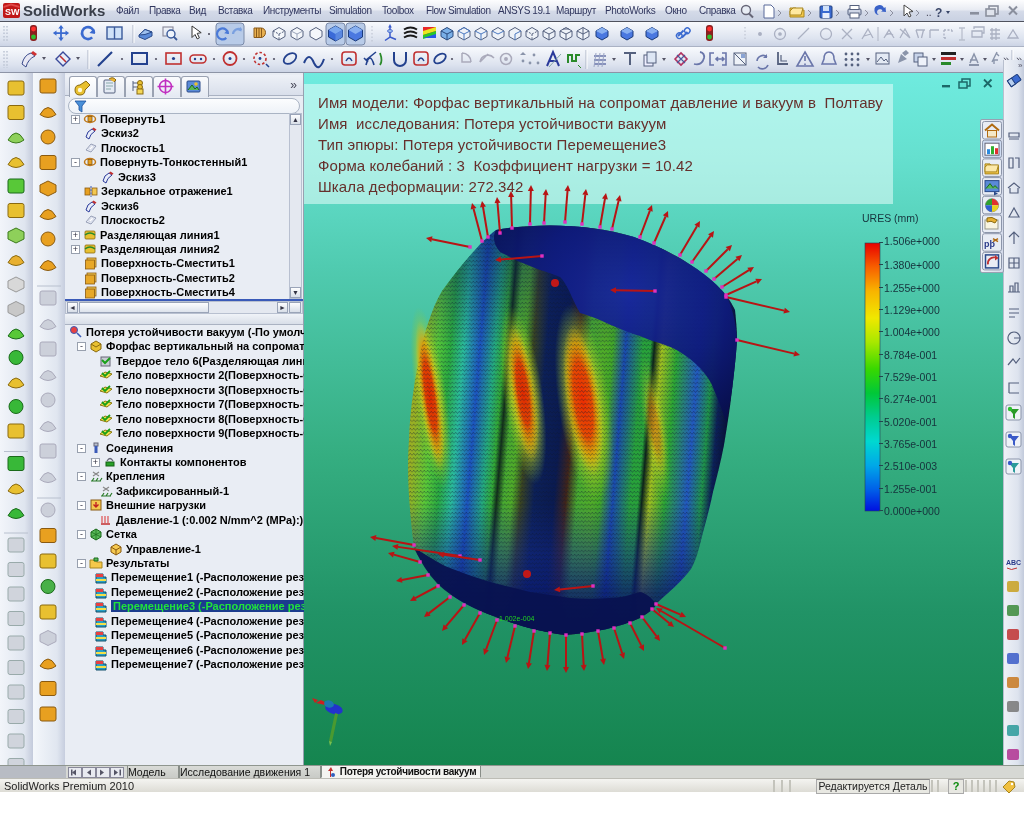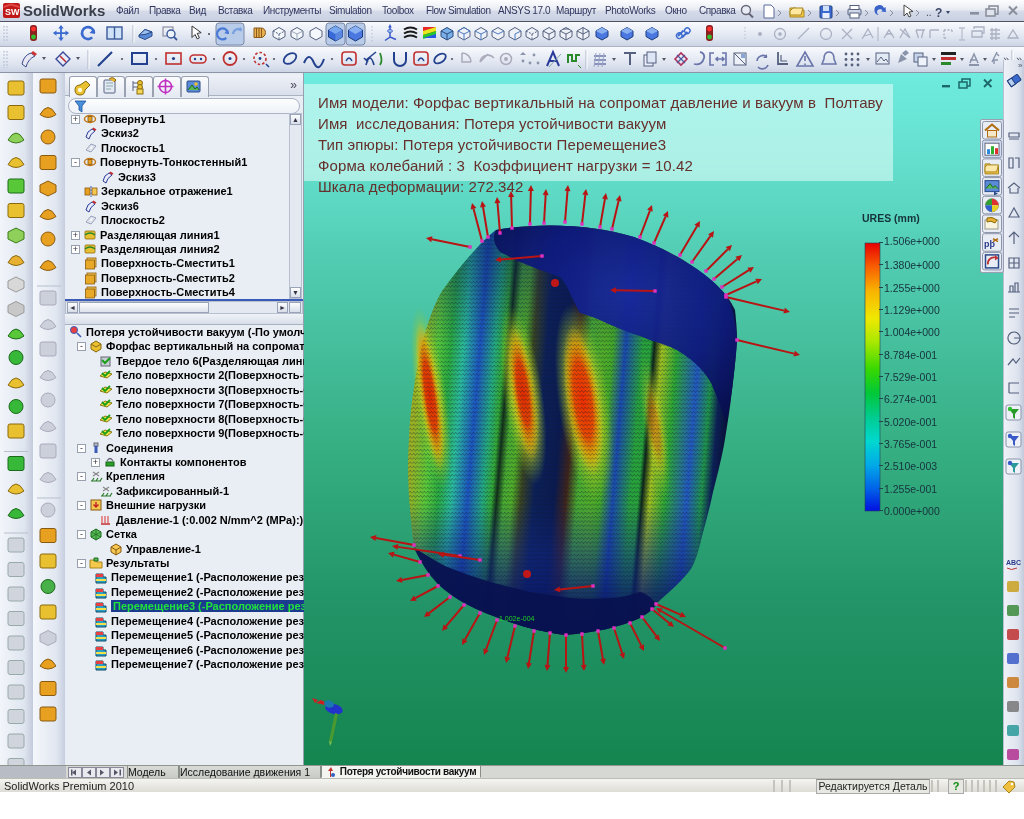--- a/index.html
+++ b/index.html
@@ -29,21 +29,21 @@
   #pfilter{position:absolute;left:3px;top:25px;width:230px;height:14px;border-radius:8px;
     background:linear-gradient(#fcfdfe,#eef2f8);border:1px solid #aab4c4;}
   .tree{position:absolute;font-size:11px;color:#000;}
   .ti{height:14.45px;line-height:14.45px;white-space:nowrap;position:relative;}
   .b{font-weight:bold;}
   .ic{display:inline-block;vertical-align:-3px;margin-right:3px;}
   .exp{display:inline-block;width:9px;height:9px;border:1px solid #98a0ae;background:#fff;
      font-size:9px;line-height:7px;text-align:center;color:#334;vertical-align:1px;margin-right:3px;box-sizing:border-box;font-weight:normal;}
   #vp{left:304px;top:73px;width:699px;height:692px;overflow:hidden;
     background:linear-gradient(#6febdf 0%,#65e0cf 12%,#50cbb0 28%,#35ae81 55%,#219366 78%,#15854f 100%);}
-  #vptext{position:absolute;left:0px;top:11px;width:589px;height:97px;background:rgba(238,255,253,0.52);}
+  #vptext{position:absolute;left:0px;top:11px;width:589px;height:120px;background:rgba(238,255,253,0.52);}
   #vptext div{position:absolute;left:14px;font-size:15px;letter-spacing:0.1px;color:#66302c;white-space:nowrap;}
   #legend{position:absolute;left:548px;top:139px;width:150px;height:390px;font-size:10.5px;color:#16323c;}
   .lb{position:absolute;left:32px;white-space:nowrap;}.lt{position:absolute;left:27px;width:4px;height:1px;background:#24454f;}
   #rtb{left:1003px;top:60px;width:21px;height:705px;
     background:linear-gradient(90deg,#eef1f7,#dde3ee 70%,#c2cadb);border-left:1px solid #b8bfce;box-sizing:border-box;}
   #fpal{left:980px;top:119px;width:24px;height:154px;background:linear-gradient(90deg,#eef1f7,#d4daea);
     border:1px solid #98a0b2;border-radius:2px;box-sizing:border-box;}
   #tabbar{left:0;top:765px;width:1024px;height:13px;background:#d6d8d4;border-top:1px solid #8f968f;box-sizing:border-box;}
   .btab{position:absolute;top:0px;height:12px;border:1px solid #888d88;border-top:none;font-size:10.5px;white-space:nowrap;overflow:hidden;
      color:#111;text-align:left;background:linear-gradient(#d9dbd7,#c8cac6);line-height:12px;}
@@ -64,21 +64,21 @@
       <text x="21" y="15" font-size="15" font-weight="bold" fill="#3a3f4a" font-family="Liberation Sans">SolidWorks</text>
     </svg>
     <span class="menu" style="left:116px">Файл</span>
     <span class="menu" style="left:149px">Правка</span>
     <span class="menu" style="left:189px">Вид</span>
     <span class="menu" style="left:218px">Вставка</span>
     <span class="menu" style="left:263px">Инструменты</span>
     <span class="menu" style="left:329px">Simulation</span>
     <span class="menu" style="left:382px">Toolbox</span>
     <span class="menu" style="left:426px">Flow Simulation</span>
-    <span class="menu" style="left:498px">ANSYS 17.0</span>
+    <span class="menu" style="left:498px">ANSYS 19.1</span>
     <span class="menu" style="left:556px">Маршрут</span>
     <span class="menu" style="left:605px">PhotoWorks</span>
     <span class="menu" style="left:665px">Окно</span>
     <span class="menu" style="left:699px">Справка</span>
     <svg class="abs" style="left:738px;top:2px" width="284" height="19" viewBox="0 0 284 19">
 
       <circle cx="8" cy="8" r="4.5" fill="#e8edf5" stroke="#667" stroke-width="1.4"></circle>
       <line x1="11" y1="11.5" x2="15" y2="15.5" stroke="#667" stroke-width="2"></line>
 
       <path d="M26 3 h7 l3 3 v10 h-10 z" fill="#fff" stroke="#5a6a9a" stroke-width="1"></path>
@@ -1009,21 +1009,21 @@
         <rect x="207.3" y="371.3" width="3.4" height="3.4" fill="#e030c0"></rect>
         <line x1="341" y1="435" x2="277.1908400087901" y2="398.0091826137914" stroke="#b81414" stroke-width="2"></line>
         <path d="M272 395 L278.69543131568577 395.4137626093963 L275.6862487018944 400.60460261818645 Z" fill="#b81414"></path>
         <rect x="339.3" y="433.3" width="3.4" height="3.4" fill="#e030c0"></rect>
         <circle cx="171" cy="70" r="4" fill="#c01818"></circle>
         <circle cx="143" cy="361" r="4" fill="#c01818"></circle>
         <text x="115" y="408" font-size="7" fill="#20d020" font-family="Liberation Sans">1.002e-004</text>
       </svg>
 
     <div id="legend">
-      <div class="abs" style="left:10px;top:0px;font-size:10.5px;font-weight:bold;">URES (mm)</div>
+      <div class="abs" style="left:10px;top:0px;font-size:10.5px;">URES (mm)</div>
       <svg class="abs" style="left:11px;top:28px" width="20" height="276" viewBox="0 0 20 276">
         <defs>
           <linearGradient id="lg" x1="0" y1="0" x2="0" y2="1">
             <stop offset="0" stop-color="#e80000"></stop>
             <stop offset="0.09" stop-color="#f86000"></stop>
             <stop offset="0.18" stop-color="#f8b400"></stop>
             <stop offset="0.28" stop-color="#f0e800"></stop>
             <stop offset="0.37" stop-color="#a8e800"></stop>
             <stop offset="0.47" stop-color="#38d800"></stop>
             <stop offset="0.56" stop-color="#00c838"></stop>

